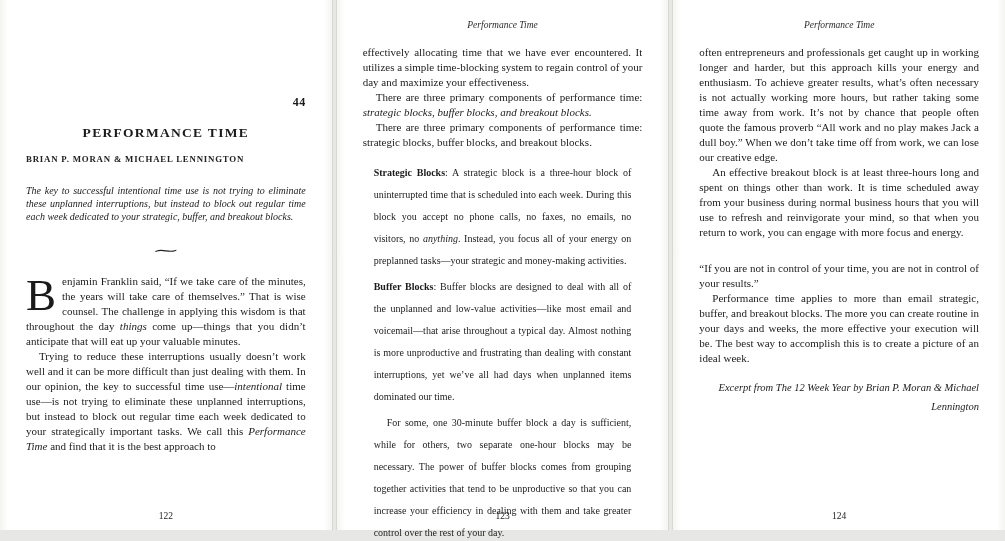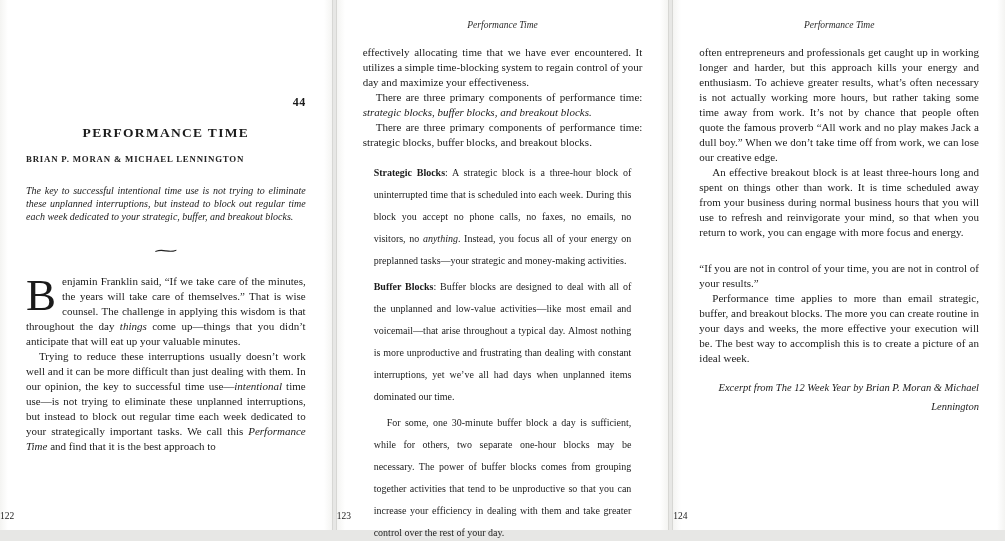--- a/index.html
+++ b/index.html
@@ -45,21 +45,21 @@
   }
 
   .block-section { margin: 12px 11px 0 11px; }
   .block { font-size: 10px; line-height: 22px; text-align: justify; margin-bottom: 4px; }
 
   .attribution { margin-top: 12px; font-size: 10.5px; line-height: 19px; font-style: italic; text-align: right; }
 
   .pagenum {
     position: absolute;
     bottom: 9px; left: 0; right: 0;
-    text-align: left;
+    text-align: center;
     font-size: 9.5px;
     color: #222;
     font-family: Liberation Serif, serif;
   }
 </style>
 </head>
 <body>
 
 <div class="spread">
 

